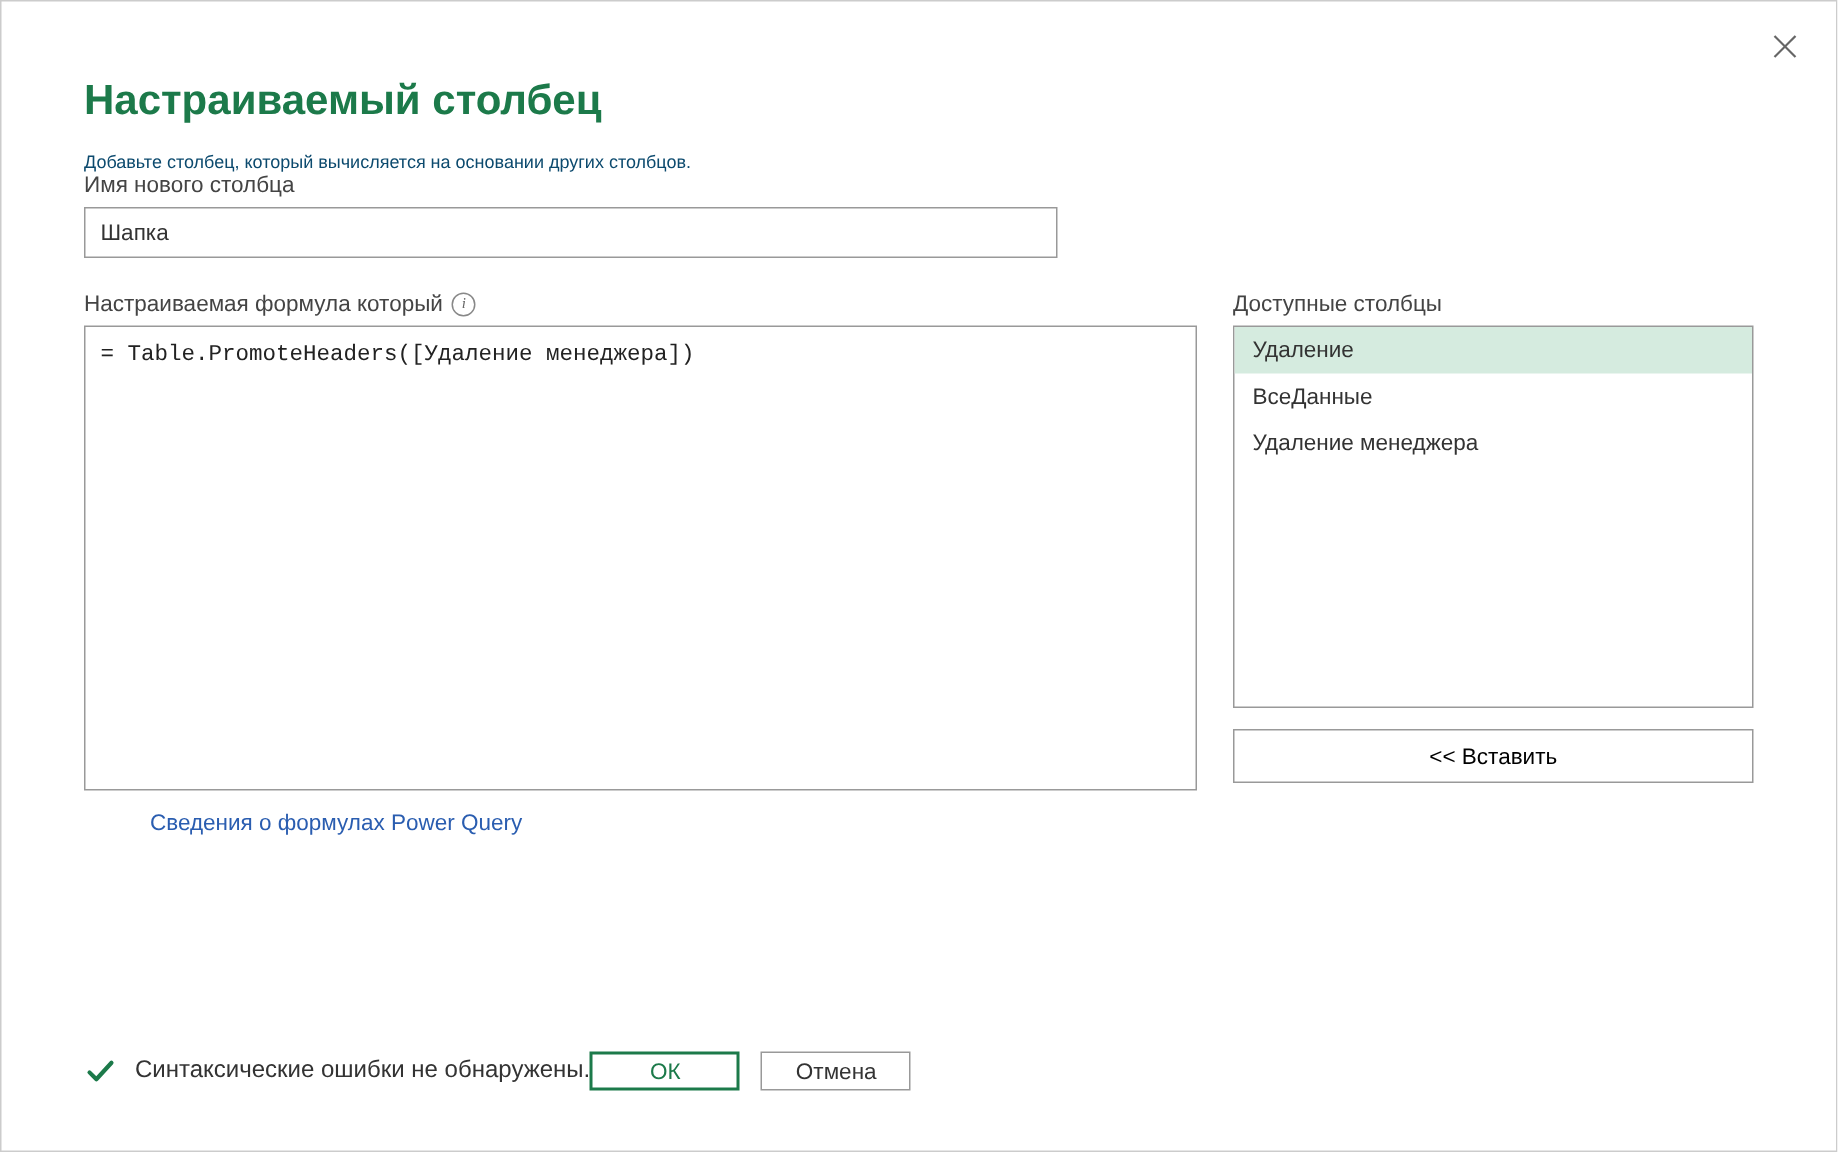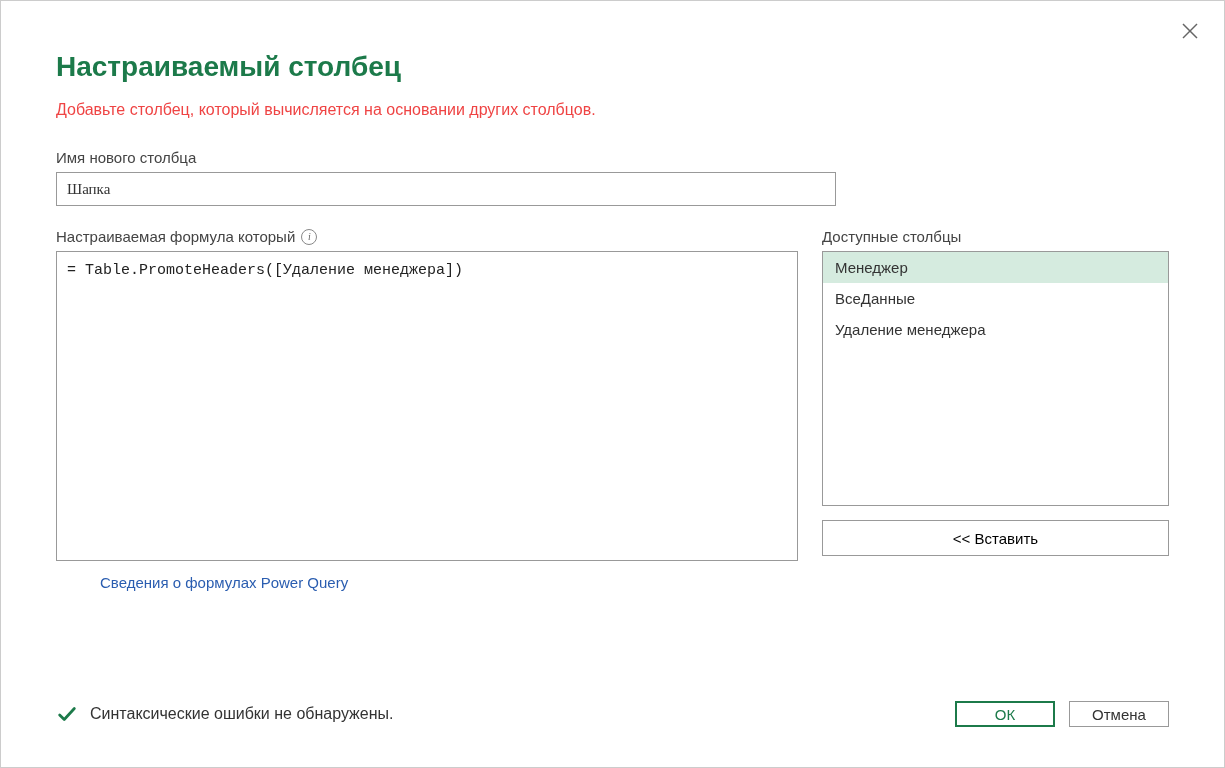--- a/index.html
+++ b/index.html
@@ -36,23 +36,22 @@
     display: flex;
     flex-direction: column;
   }
   .title {
     font-size: 28px;
     font-weight: 700;
     color: #1c7a4a;
     margin-bottom: 18px;
   }
   .subtitle {
-    font-size: 16px;
-    color: #ef4444;
-    margin-bottom: 30px;
+    font-size: 12px;
+    color: #0c4a6e;
   }
   .label {
     font-size: 15px;
     color: #444;
     margin-bottom: 6px;
     display: flex;
     align-items: center;
     gap: 6px;
   }
   .info-icon {
@@ -61,26 +60,26 @@
     border: 1px solid #888;
     border-radius: 50%;
     align-items: center;
     justify-content: center;
     font-size: 10px;
     color: #666;
     font-style: italic;
     font-family: Georgia, serif;
   }
   .name-input {
-    width: 780px;
+    width: 649px;
     height: 34px;
     border: 1px solid #999;
     padding: 4px 10px;
     font-size: 15px;
-    font-family: Liberation Serif, serif;
+    font-family: Liberation Sans, sans-serif;
     color: #333;
     margin-bottom: 22px;
   }
   .main-row {
     display: flex;
     gap: 24px;
     align-items: flex-start;
   }
   .formula-col { width: 742px; }
   .formula-box {
@@ -125,21 +124,20 @@
     background: #fff;
     font-size: 15px;
     color: #000000;
     cursor: pointer;
   }
   .footer {
     border-top: none;
     padding: 0 55px 40px 55px;
     display: flex;
     align-items: center;
-    justify-content: space-between;
     margin-top: auto;
   }
   .status {
     display: flex;
     align-items: center;
     gap: 12px;
     font-size: 16px;
     color: #333;
   }
   .check-icon {
@@ -193,21 +191,21 @@
         </div>
         <textarea class="formula-box" style="">= Table.PromoteHeaders([Удаление менеджера])</textarea>
         <a class="link">Сведения о формулах Power Query</a>
       </div>
 
       <div class="columns-col">
         <div class="label">
           <span>Доступные столбцы</span>
         </div>
         <div class="columns-list" id="columns-list">
-            <div class="col-item selected">Менеджер</div>
+            <div class="col-item selected">Удаление</div>
             <div class="col-item">ВсеДанные</div>
             <div class="col-item">Удаление менеджера</div>
           </div>
         <button class="insert-btn">&lt;&lt; Вставить</button>
       </div>
     </div>
   </div>
 
   <div class="footer">
     <div class="status">

